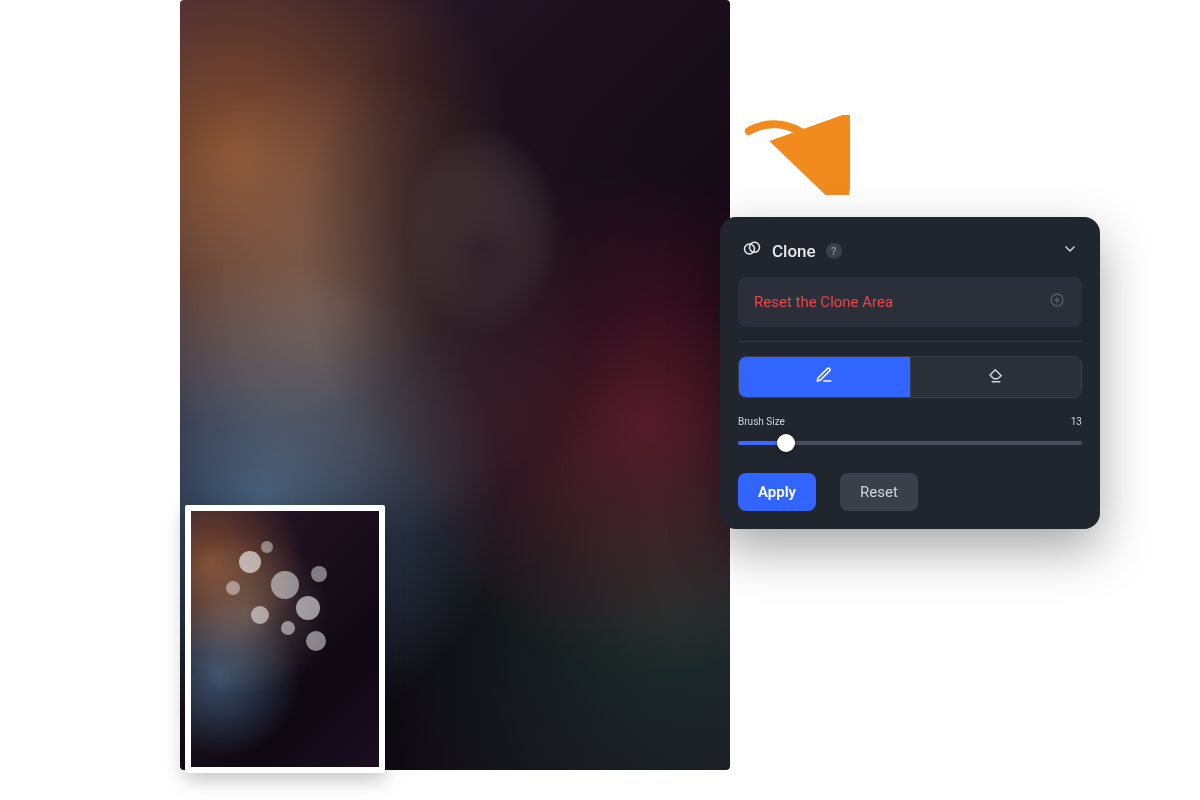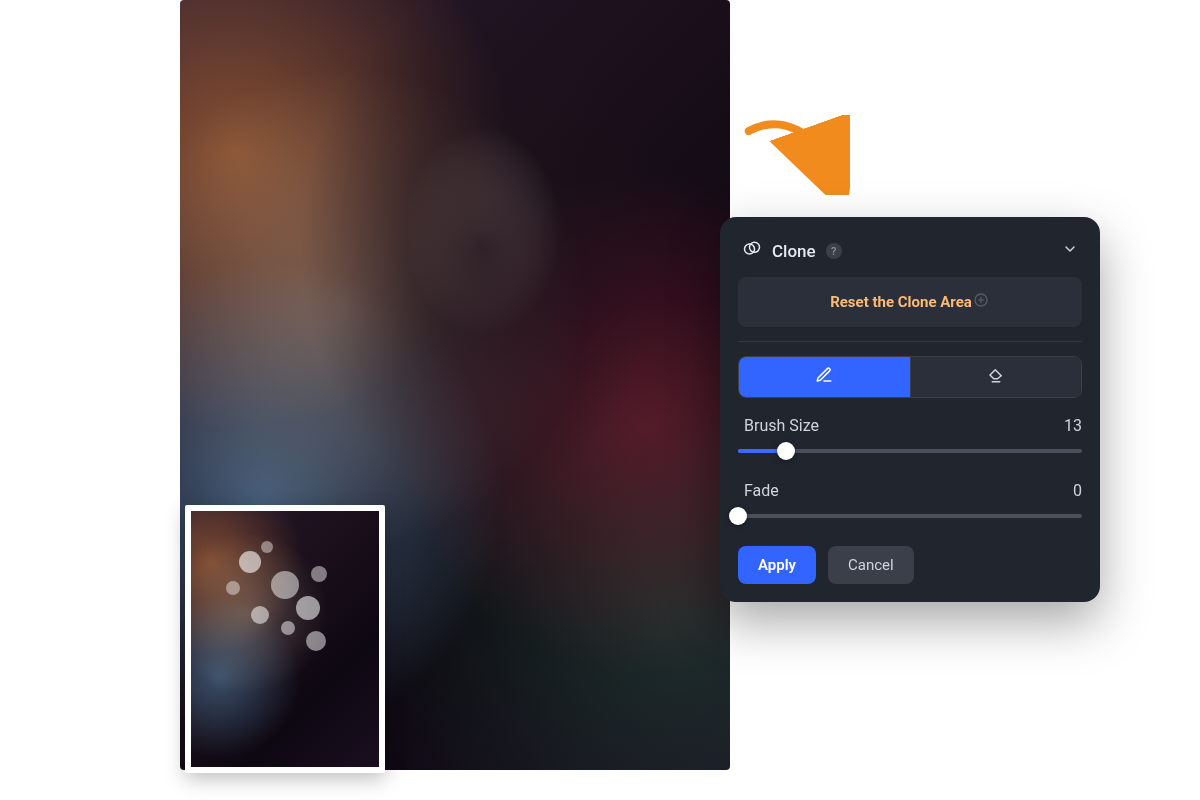--- a/index.html
+++ b/index.html
@@ -102,26 +102,25 @@
   .chevron {
     color: #cfd3dc;
   }
 
   .reset-row {
     background: #2a2f3a;
     border-radius: 8px;
     padding: 14px 16px;
     display: flex;
     align-items: center;
-    justify-content: center;
-    color: #fdba74;
+    justify-content: space-between;
+    color: #ef4444;
     font-size: 15px;
     margin-bottom: 14px;
     cursor: pointer;
-    font-weight: bold;
   }
   .reset-row .add-icon { color: #565b66; }
 
   .divider {
     height: 1px;
     background: #343944;
     margin: 4px 0 14px 0;
   }
 
   .tool-toggle {
@@ -145,24 +144,23 @@
     background: #3265ff;
     color: #ffffff;
   }
   .tool-toggle .seg + .seg { border-left: 1px solid #3a3f4a; }
 
   .slider-block { margin-bottom: 28px; }
   .slider-block:last-of-type { margin-bottom: 18px; }
   .slider-head {
     display: flex;
     justify-content: space-between;
-    font-size: 16px;
+    font-size: 10px;
     color: #cfd3dc;
     margin-bottom: 14px;
-    margin-left: 6px;
   }
   .slider-track {
     position: relative;
     height: 4px;
     background: #4a4f5b;
     border-radius: 2px;
     cursor: pointer;
   }
   .slider-fill {
     position: absolute;
@@ -175,21 +173,21 @@
     top: 50%;
     width: 18px; height: 18px;
     border-radius: 50%;
     background: #ffffff;
     transform: translate(-50%, -50%);
     box-shadow: 0 1px 4px rgba(0,0,0,0.4);
   }
 
   .actions {
     display: flex;
-    gap: 12px;
+    gap: 24px;
     margin-top: 4px;
   }
   .btn {
     height: 38px;
     padding: 0 20px;
     border-radius: 8px;
     border: none;
     font-size: 15px;
     cursor: pointer;
     display: inline-flex;
@@ -290,29 +288,19 @@
       <span>Brush Size</span>
       <span>13</span>
     </div>
     <div class="slider-track">
       <div class="slider-fill" style="width:14%"></div>
       <div class="slider-thumb" style="left:14%"></div>
     </div>
   </div>
 
 
-  <div class="slider-block">
-    <div class="slider-head">
-      <span>Fade</span>
-      <span>0</span>
-    </div>
-    <div class="slider-track">
-      <div class="slider-fill" style="width:0%"></div>
-      <div class="slider-thumb" style="left:0%"></div>
-    </div>
-  </div>
 
   <div class="actions">
     <button class="btn btn-primary">Apply</button>
-    <button class="btn btn-secondary">Cancel</button>
+    <button class="btn btn-secondary">Reset</button>
   </div>
 
 </div>
 
 </body></html>

